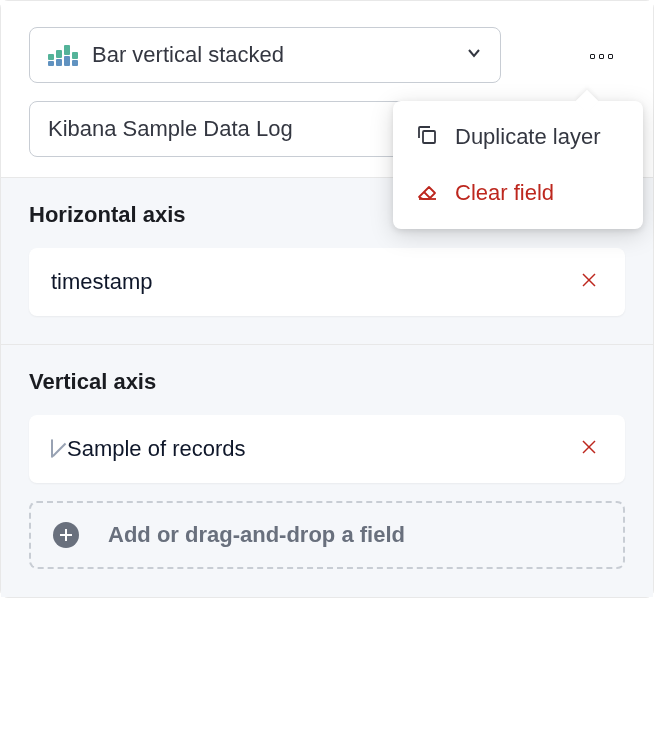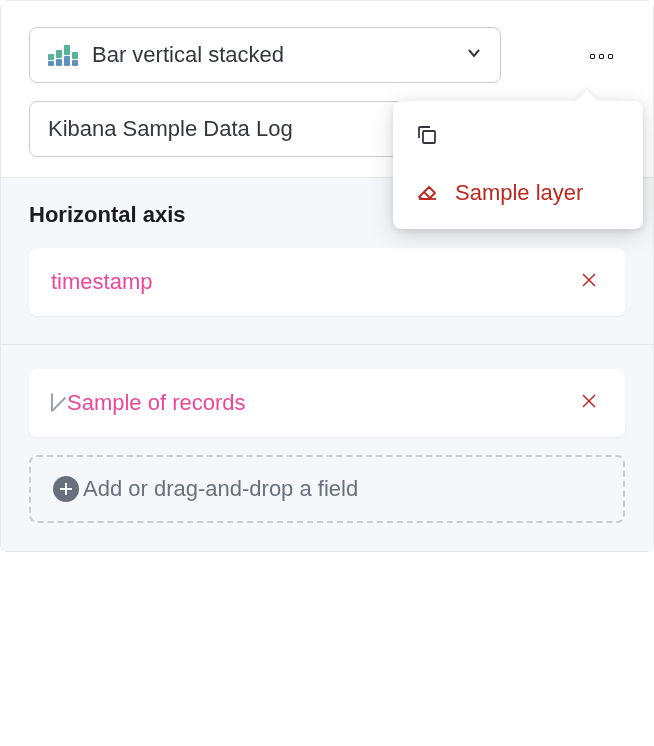--- a/index.html
+++ b/index.html
@@ -170,36 +170,37 @@
       margin-bottom: 18px;
     }
     .field-row:last-child {
       margin-bottom: 0;
     }
     .field-icon {
       margin-right: 14px;
     }
     .field-label {
       font-size: 22px;
-      color: #ec4899;
+      color: #0f172a;
       flex: 1;
     }
     .remove-icon {
       cursor: pointer;
       padding: 6px;
     }
     .add-field-row {
       border: 2px dashed #c8cdd4;
       border-radius: 8px;
       height: 68px;
       display: flex;
       align-items: center;
       padding: 0 22px;
       cursor: pointer;
-      gap: 4px;
+      gap: 29px;
+      font-weight: bold;
     }
     .add-icon {
       width: 26px;
       height: 26px;
       border-radius: 50%;
       background: #69707d;
       display: flex;
       align-items: center;
       justify-content: center;
       color: #fff;
@@ -276,31 +277,32 @@
     <div class="popover">
       <div class="popover-arrow"></div>
 
       <div class="popover-item default">
         <span>
           <svg width="24" height="24" viewBox="0 0 24 24" fill="none" stroke="#343741" stroke-width="1.8">
             <rect x="8" y="8" width="12" height="12" rx="1"></rect>
             <path d="M4 15 V5 a1 1 0 0 1 1-1 h10"></path>
           </svg>
         </span>
+        <span class="popover-item-label">Duplicate layer</span>
       </div>
 
       <div class="popover-item danger">
         <span>
           <svg width="24" height="24" viewBox="0 0 24 24" fill="none" stroke="#bd271e" stroke-width="1.8" stroke-linejoin="round">
             <path d="M4 18 L14 8 L20 14 L14 20 L8 20 Z"></path>
             <line x1="9" y1="13" x2="15" y2="19"></line>
             <line x1="4" y1="20" x2="21" y2="20"></line>
           </svg>
         </span>
-        <span class="popover-item-label">Sample layer</span>
+        <span class="popover-item-label">Clear field</span>
       </div>
     </div>
 
   </div>
 
   <div class="axis-section">
     <div class="axis-header">
       <span class="axis-title">Horizontal axis</span>
       <span class="optional-label">Optional</span>
     </div>
@@ -309,20 +311,23 @@
       <span class="remove-icon">
         <svg width="16" height="16" viewBox="0 0 16 16" stroke="#bd271e" stroke-width="1.5">
           <line x1="2" y1="2" x2="14" y2="14"></line>
           <line x1="14" y1="2" x2="2" y2="14"></line>
         </svg>
       </span>
     </div>
   </div>
 
   <div class="axis-section">
+    <div class="axis-header">
+      <span class="axis-title">Vertical axis</span>
+    </div>
     <div class="field-row">
       <span class="field-icon">
         <span class="empty-box-icon"></span>
       </span>
       <span class="field-label">Sample of records</span>
       <span class="remove-icon">
         <svg width="16" height="16" viewBox="0 0 16 16" stroke="#bd271e" stroke-width="1.5">
           <line x1="2" y1="2" x2="14" y2="14"></line>
           <line x1="14" y1="2" x2="2" y2="14"></line>
         </svg>

